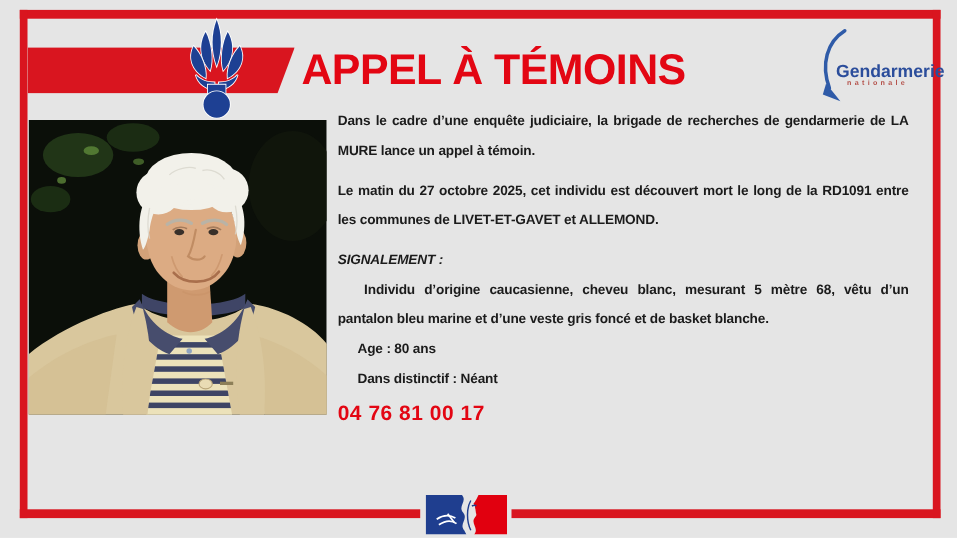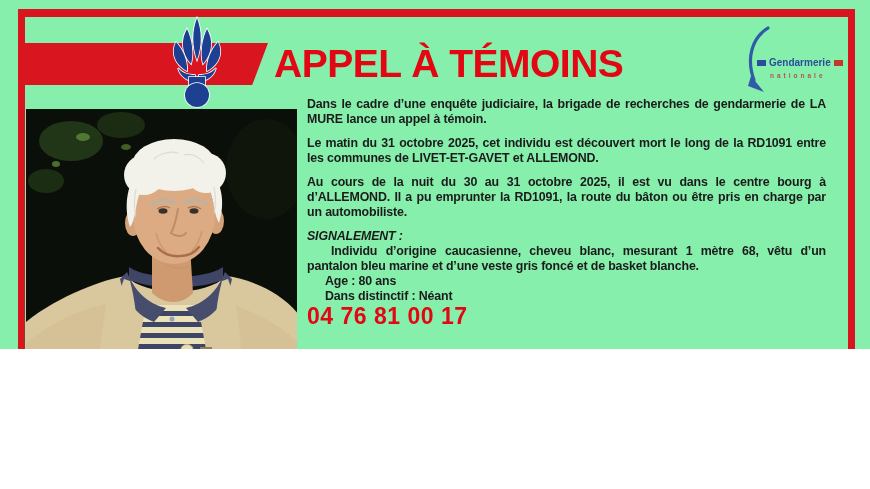--- a/index.html
+++ b/index.html
@@ -1,17 +1,17 @@
 <!DOCTYPE html>
 <html><head>
 <meta charset="utf-8">
 <style>
   html,body{margin:0;padding:0;background:#fff;}
   .poster{
-    position:relative; width:870px; height:349px; background:#86efac;
+    position:relative; width:870px; height:489px; background:#e5e5e5;
     overflow:hidden; font-family:"Liberation Sans", sans-serif;
   }
   .red{background:#d9151f;}
   
   .frame-top   {position:absolute; left:18px; top:9px;   width:837px; height:8px;}
   .frame-left  {position:absolute; left:18px; top:9px;   width:7px;   height:462px;}
   .frame-right {position:absolute; left:848px; top:9px;  width:7px;   height:462px;}
   .frame-bottom-l{position:absolute; left:18px;  top:463px; width:364px; height:8px;}
   .frame-bottom-r{position:absolute; left:465px; top:463px; width:390px; height:8px;}
   
@@ -22,45 +22,45 @@
   .grenade{position:absolute; left:166px; top:16px; width:62px; height:92px;}
   .title{
     position:absolute; left:274px; top:43px; height:42px; display:flex; align-items:center;
     color:#e30613; font-weight:bold; font-size:39px; letter-spacing:-0.5px; white-space:nowrap;
   }
   
   .gn-logo{position:absolute; left:740px; top:24px; width:110px; height:76px;}
   .gn-swoosh{position:absolute; left:0; top:0; width:45px; height:76px;}
   .gn-line1{
     position:absolute; left:17px; top:33px; width:93px; display:flex; align-items:center; gap:3px;
-    color:#2b4d9b; font-weight:bold; font-size:10px; white-space:nowrap;
+    color:#2b4d9b; font-weight:bold; font-size:16px; white-space:nowrap;
   }
   .gn-sq{width:9px; height:6px; display:inline-block;}
   .gn-sq.blue{background:#2b4d9b;}
   .gn-sq.redsq{background:#c0392b;}
   .gn-line2{
     position:absolute; left:30px; top:48px; color:#b5524b; font-size:6.5px;
     letter-spacing:3px; font-weight:bold; white-space:nowrap;
   }
   
   .photo{position:absolute; left:26px; top:109px; width:271px; height:268px;}
   .photo svg{display:block;}
   
   .textcol{
     position:absolute; left:307px; top:97px; width:519px;
-    font-weight:bold; font-size:12.4px; line-height:15px; color:#1b1b1b;
+    font-weight:bold; font-size:12.4px; line-height:27px; color:#1b1b1b;
     letter-spacing:-0.15px;
   }
   .textcol p{margin:0 0 9px; text-align:justify;}
   .sig-label{font-style:italic; margin-bottom:0 !important; text-align:left;}
   .sig-desc{text-indent:24px; margin-bottom:0 !important;}
   .sig-line{margin:0 0 0 18px !important; text-align:center;}
   .appeal{margin-top:9px !important;}
   .phone{
-    text-align:right; color:#e30613; font-size:23px; letter-spacing:0.5px;
+    text-align:right; color:#e30613; font-size:19px; letter-spacing:0.5px;
     margin-top:5px !important;
   }
   
   .marianne{position:absolute; left:387px; top:450px; width:74px; height:36px;}
 </style>
 </head>
 <body>
 
 <div class="poster">
 
@@ -176,24 +176,23 @@
         <path d="M128,50 C134,44 146,42 152,44"></path>
         <path d="M158,46 C166,44 174,48 178,54"></path>
         <path d="M110,80 C108,90 108,100 110,108"></path>
         <path d="M188,78 C190,88 190,96 188,104"></path>
       </g>
     </svg>
   </div>
 
   <div class="textcol">
     <p>Dans le cadre d’une enquête judiciaire, la brigade de recherches de gendarmerie de LA MURE lance un appel à témoin.</p>
-    <p>Le matin du 31 octobre 2025, cet individu est découvert mort le long de la RD1091 entre les communes de LIVET-ET-GAVET et ALLEMOND.</p>
-    <p>Au cours de la nuit du 30 au 31 octobre 2025, il est vu dans le centre bourg à d’ALLEMOND. Il a pu emprunter la RD1091, la route du bâton ou être pris en charge par un automobiliste.</p>
+    <p>Le matin du 27 octobre 2025, cet individu est découvert mort le long de la RD1091 entre les communes de LIVET-ET-GAVET et ALLEMOND.</p>
     <p class="sig-label">SIGNALEMENT :</p>
-    <p class="sig-desc">Individu d’origine caucasienne, cheveu blanc, mesurant 1 mètre 68, vêtu d’un pantalon bleu marine et d’une veste gris foncé et de basket blanche.</p>
+    <p class="sig-desc">Individu d’origine caucasienne, cheveu blanc, mesurant 5 mètre 68, vêtu d’un pantalon bleu marine et d’une veste gris foncé et de basket blanche.</p>
     <p class="sig-line">Age : 80 ans</p>
     <p class="sig-line">Dans distinctif : Néant</p>
     <p class="phone">04 76 81 00 17</p>
   </div>
 
   <div class="marianne">
     <svg width="74" height="36" viewBox="0 0 74 36" xmlns="http://www.w3.org/2000/svg">
       <path d="M0,0 H33 C38,6 29,10 34,16 C39,22 30,26 35,32 L37,36 H0 Z" fill="#1f3e8f"></path>
       <g stroke="#ffffff" stroke-width="1.6" fill="none">
         <path d="M10,22 C16,18 22,18 27,21"></path>

